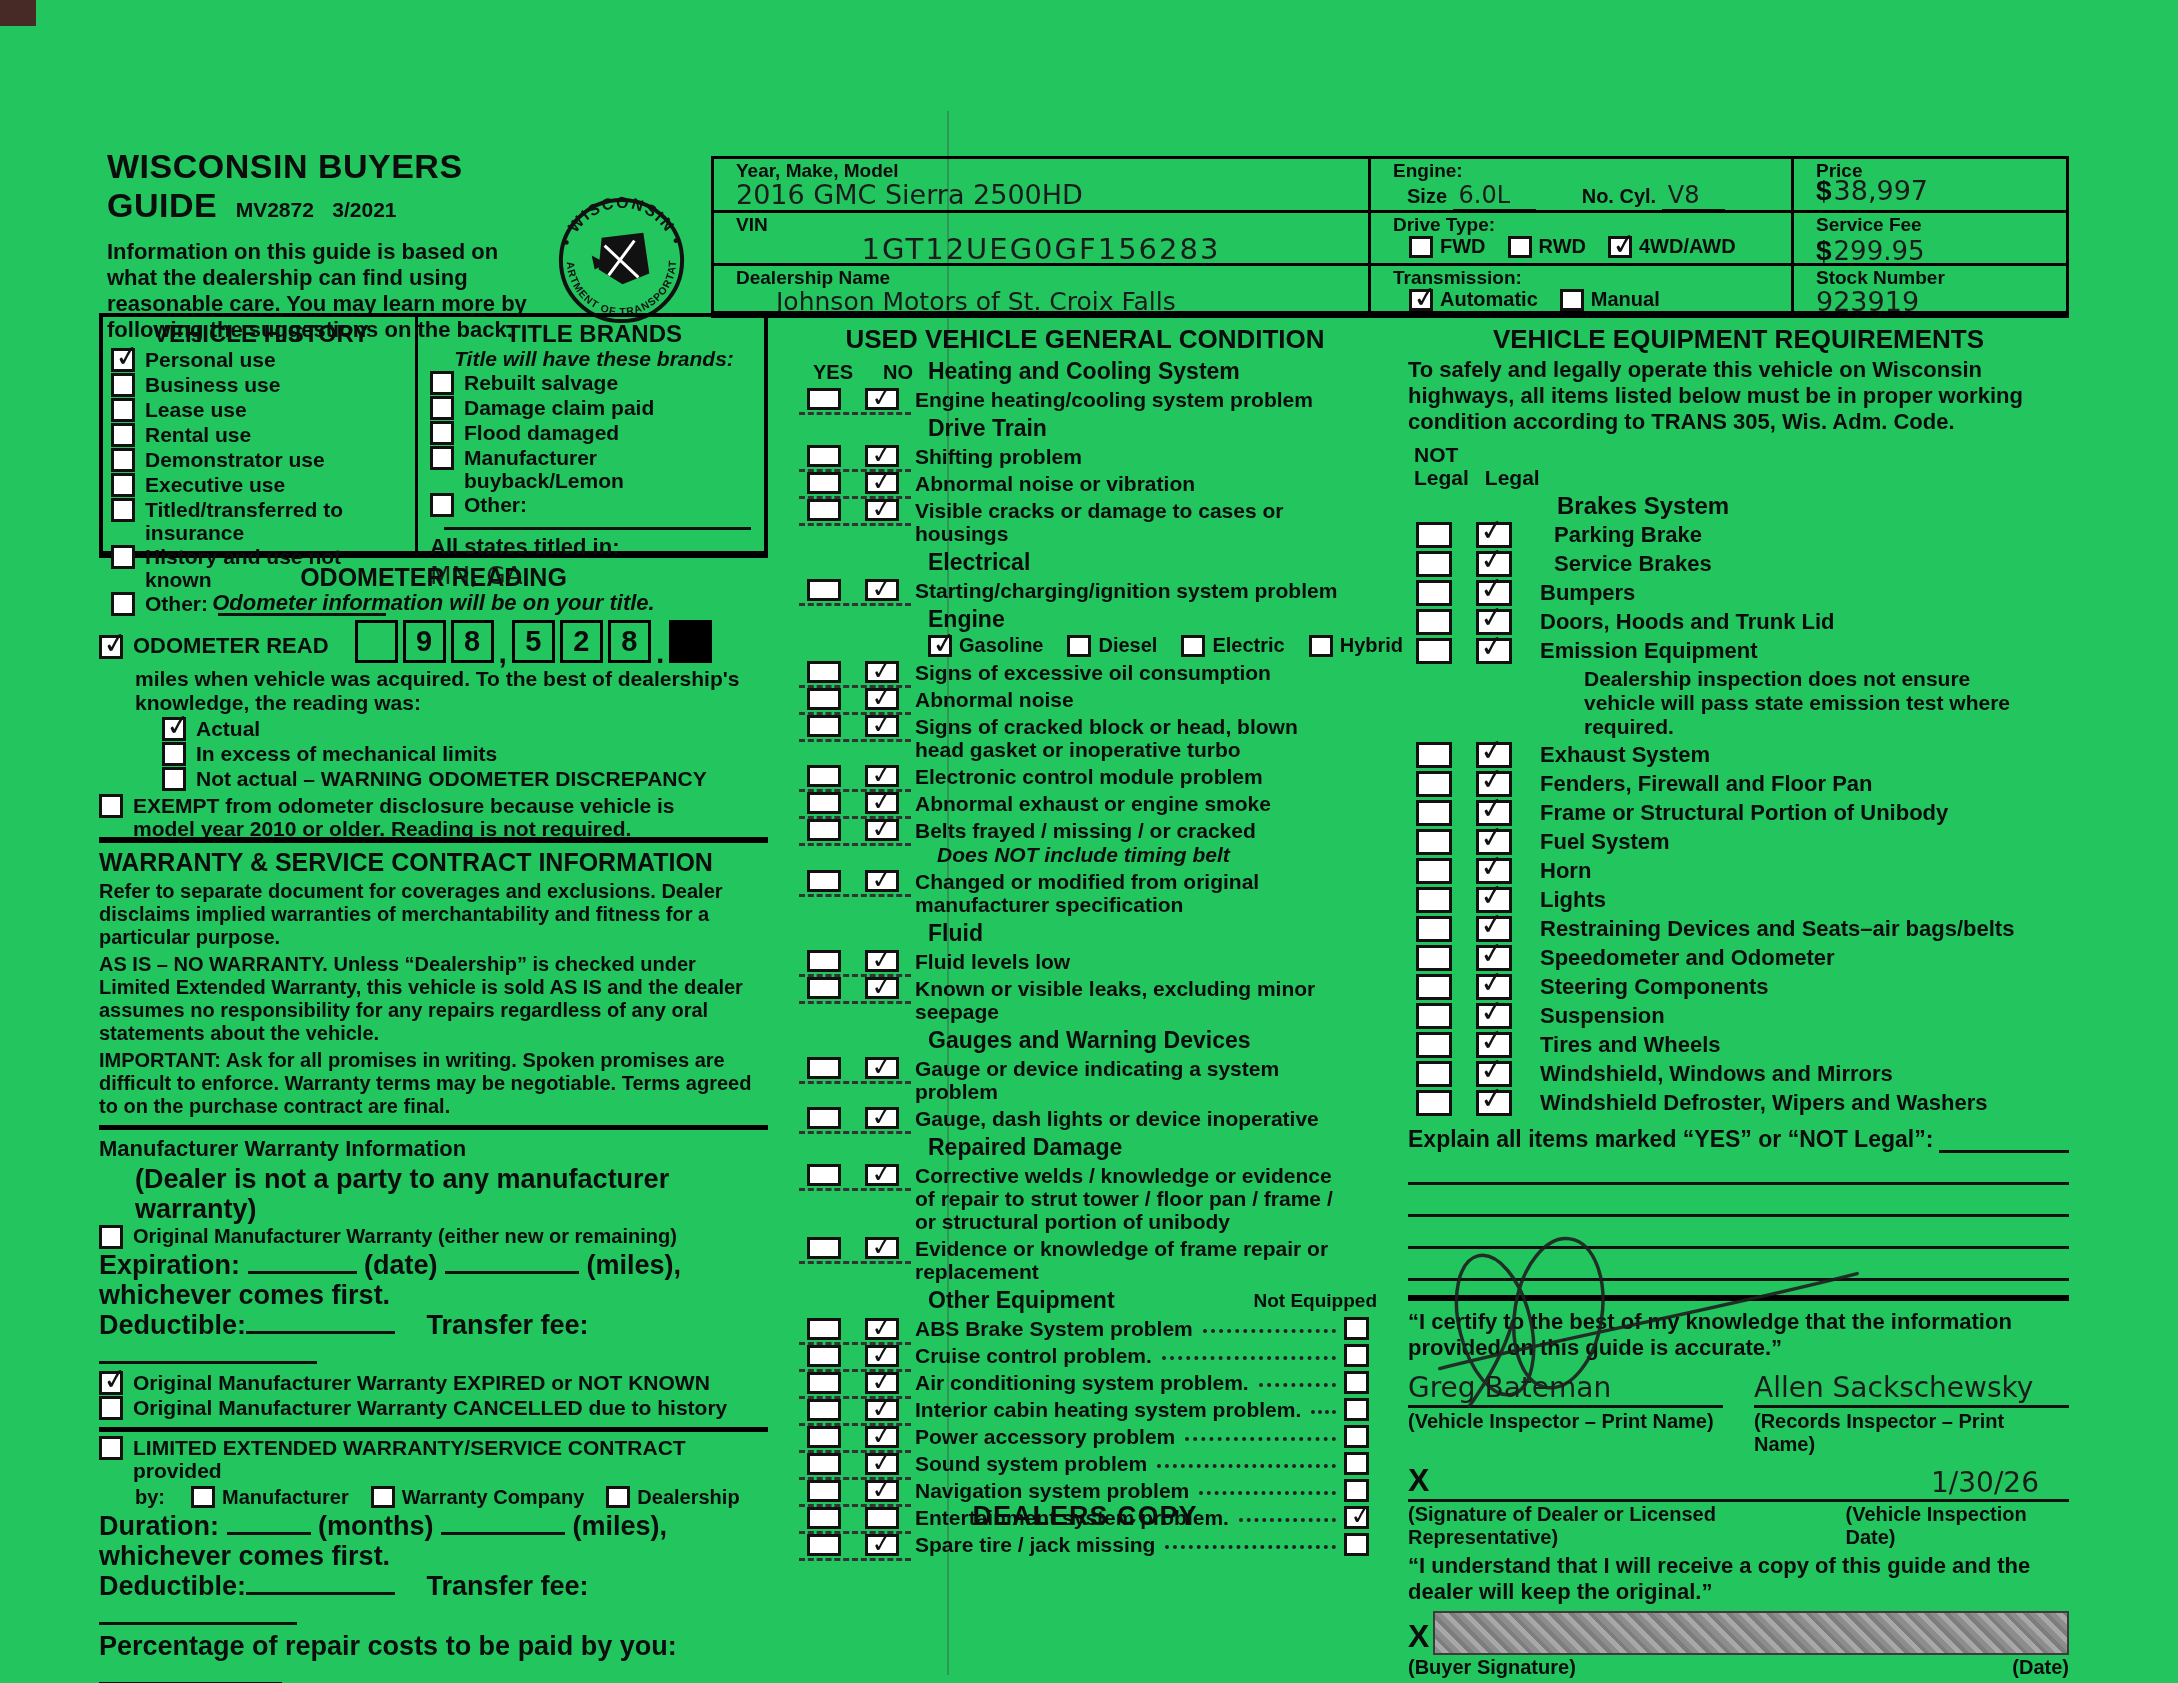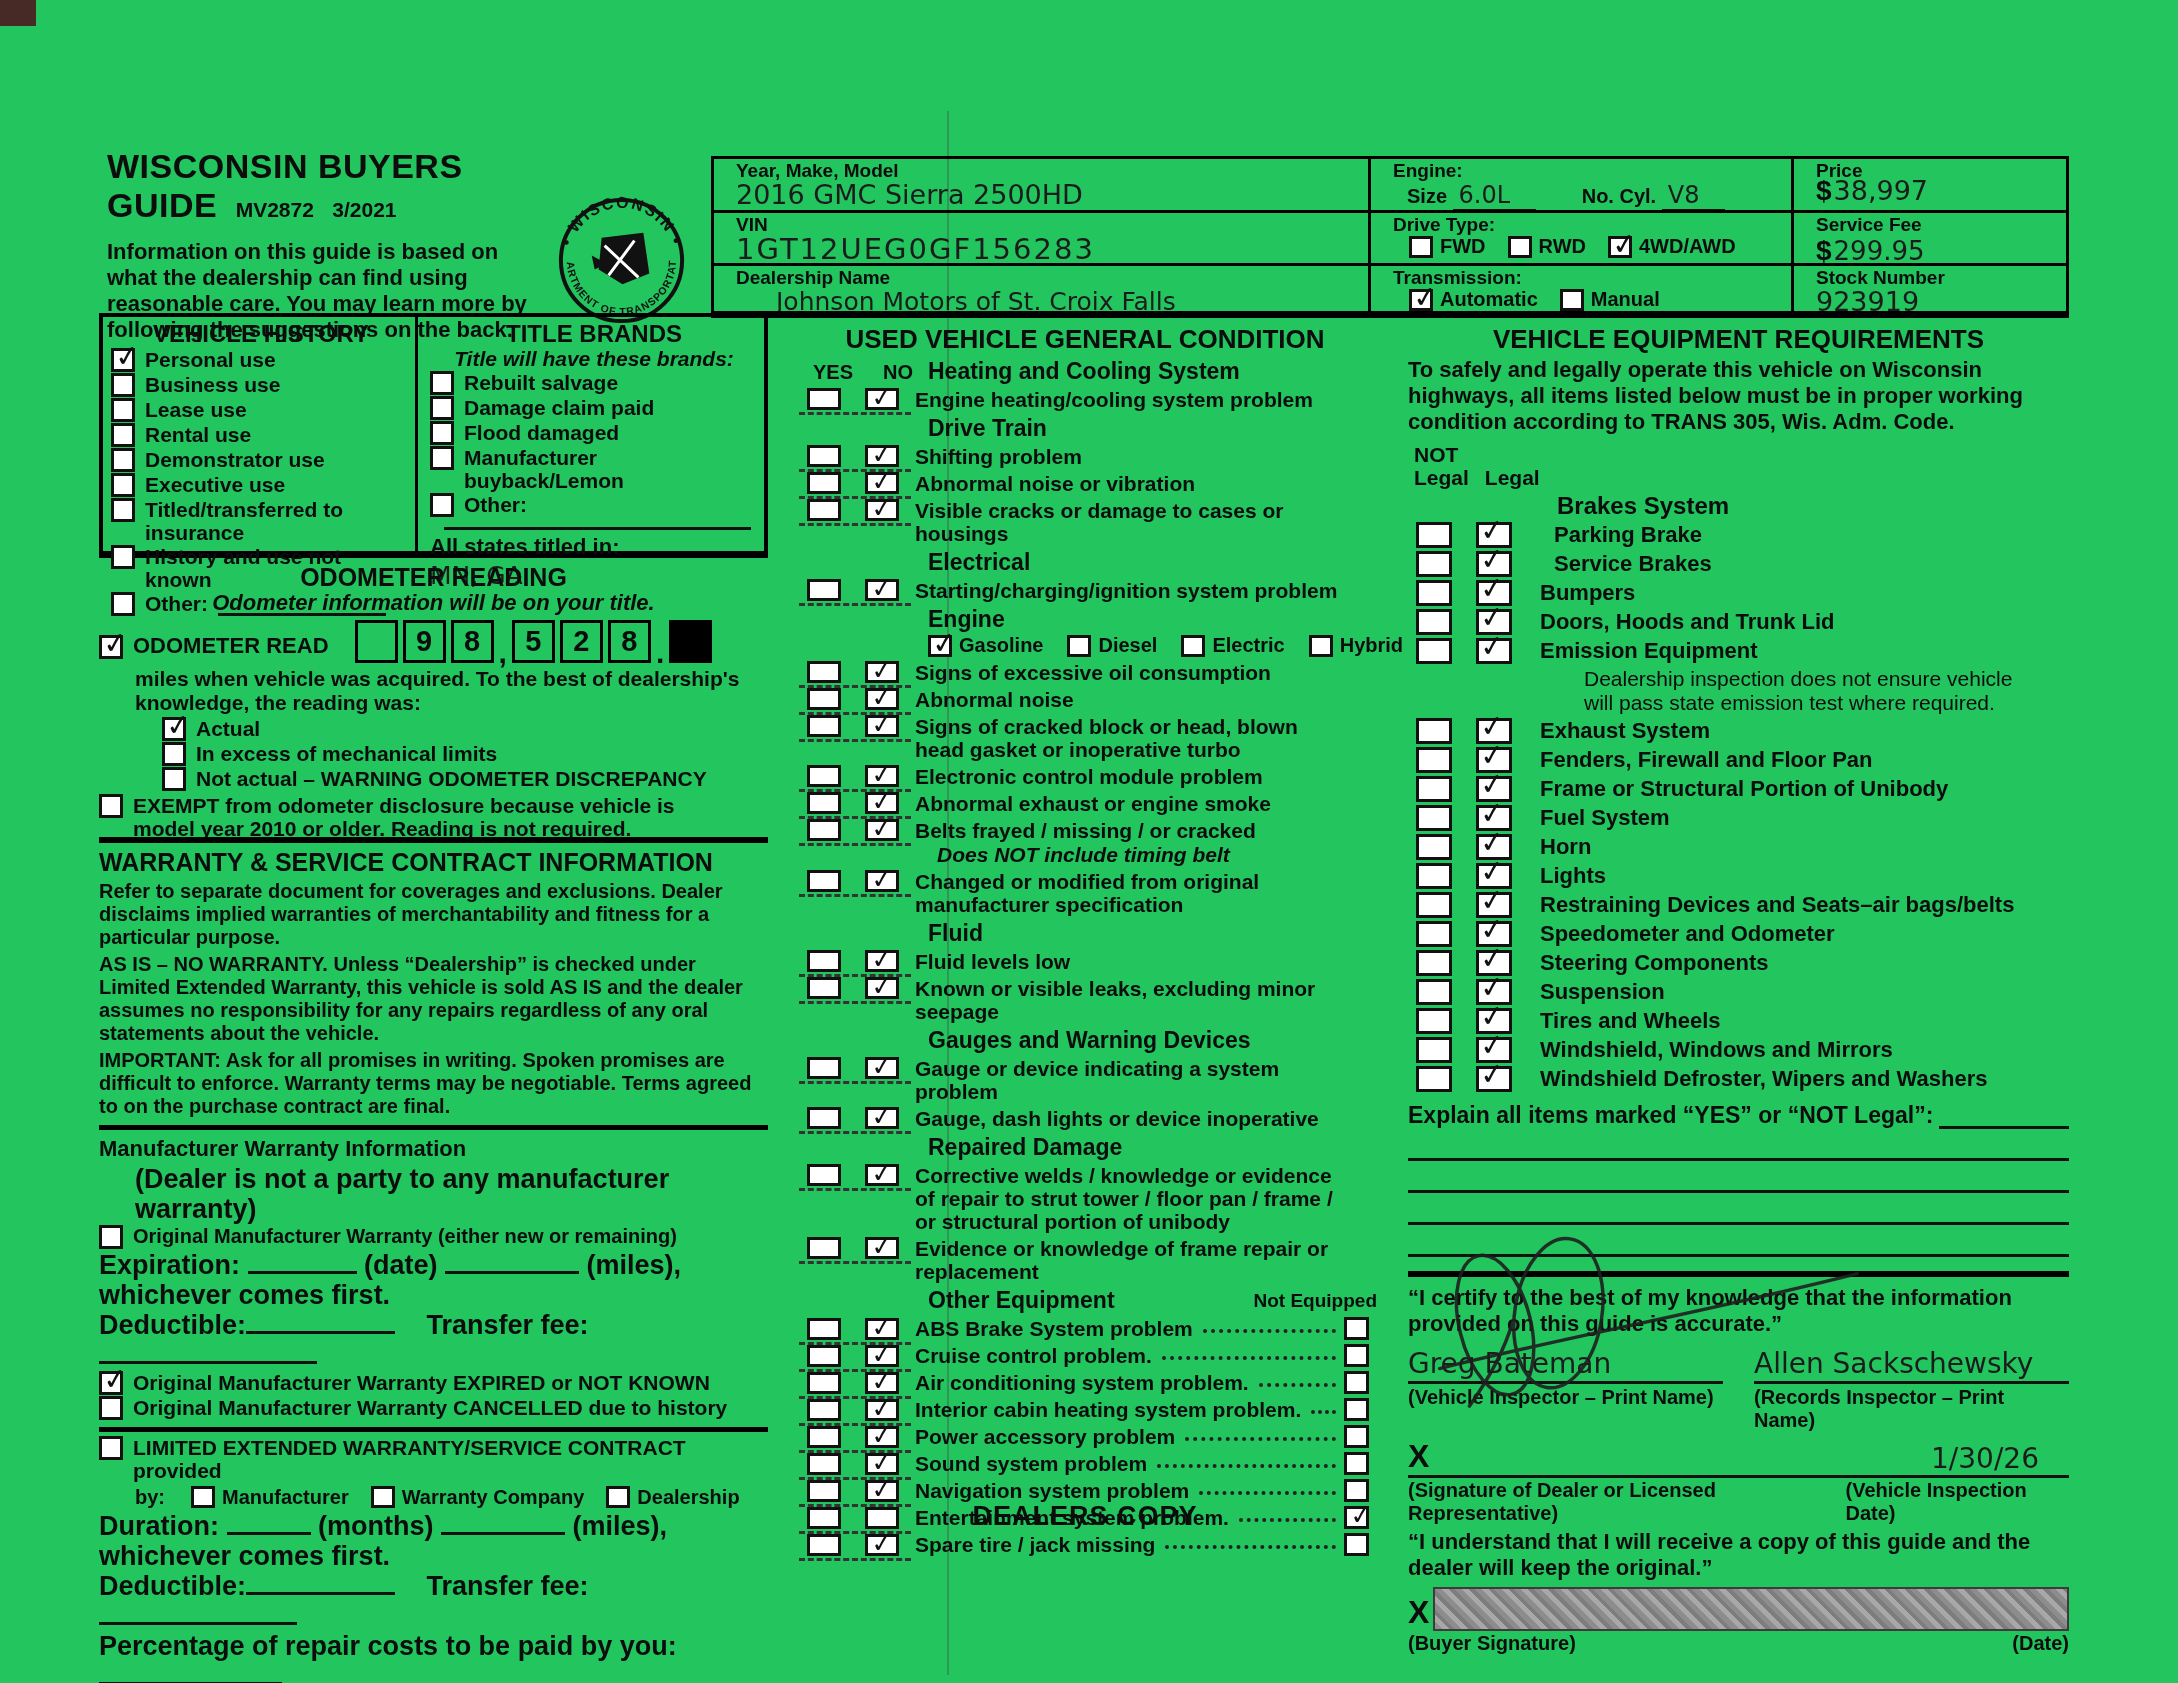--- a/index.html
+++ b/index.html
@@ -24,21 +24,21 @@
   #stamp { position:absolute; left:547px; top:186px; }
 
   #info-table { position:absolute; left:711px; top:156px; width:1358px; height:162px;
     border:3px solid #000; border-bottom:7px solid #000; display:grid;
     grid-template-columns:657px 423px 1fr; grid-template-rows:54px 53px 1fr; }
   #info-table > div { border-right:3px solid #000; border-bottom:3px solid #000; padding:2px 22px; overflow:hidden; }
   #info-table > div:nth-child(3n) { border-right:none; }
   #info-table > div:nth-child(n+7) { border-bottom:none; }
   .cell-lab { font-size:19px; font-weight:700; line-height:20px; }
   .cell-val { font-size:27px; line-height:28px; }
-  .vin-val { font-size:29px; letter-spacing:2px; }
+  .vin-val { text-align:center; font-size:29px; letter-spacing:2px; }
   .inline-opts { display:inline-flex; gap:22px; margin-left:16px; }
   .opt { display:inline-flex; align-items:center; gap:7px; font-size:20px; font-weight:700; }
   .money-row { display:flex; align-items:baseline; gap:2px; }
   .cur { font-size:28px; font-weight:700; }
   .u-val { border-bottom:3px solid #111; padding:0 26px 0 6px; font-size:24px; }
 
   
   .cbs, .cbq, .cbr, .cbr2, .necb { display:inline-block; position:relative; border:3px solid #111; background:#fff; flex:none; }
   .cbs  { width:24px; height:24px; }
   .cbq  { width:24px; height:22px; }
@@ -105,21 +105,21 @@
 
   
   #equipment { position:absolute; left:1408px; top:325px; width:661px; }
   .e-intro { font-size:22px; font-weight:700; line-height:26px; margin-top:3px; }
   .nl-head { font-size:21px; font-weight:700; line-height:23px; margin:8px 0 2px 6px; }
   .nl-head .cols { display:flex; gap:16px; }
   .erow { display:flex; align-items:flex-start; margin:3px 0; font-size:22px; font-weight:700; line-height:25px; }
   .erow .boxes { display:flex; gap:24px; margin:0 28px 0 8px; flex:none; }
   .ehead { font-size:24px; font-weight:700; line-height:26px; margin:4px 0 0 149px; }
   .erow .elbl.ind { padding-left:14px; }
-  .enote { font-size:21px; font-weight:400; line-height:24px; margin:1px 0 2px 176px; max-width:436px; }
+  .enote { font-size:21px; font-weight:700; line-height:24px; margin:1px 0 2px 176px; max-width:436px; }
 
   .explain { margin-top:10px; font-size:23px; font-weight:700; display:flex; align-items:flex-end; }
   .explain .tail { flex:1; border-bottom:3px solid #111; margin-left:6px; height:20px; }
   .xline { border-bottom:3px solid #111; height:32px; }
   .heavy { border-top:6px solid #000; margin-top:14px; }
 
   .cert { font-size:22px; font-weight:700; line-height:26px; margin-top:8px; }
   .names { display:flex; justify-content:space-between; margin-top:10px; }
   .namecol { width:315px; }
   .namecol .nm { font-size:28px; border-bottom:3px solid #111; padding-bottom:1px; }

